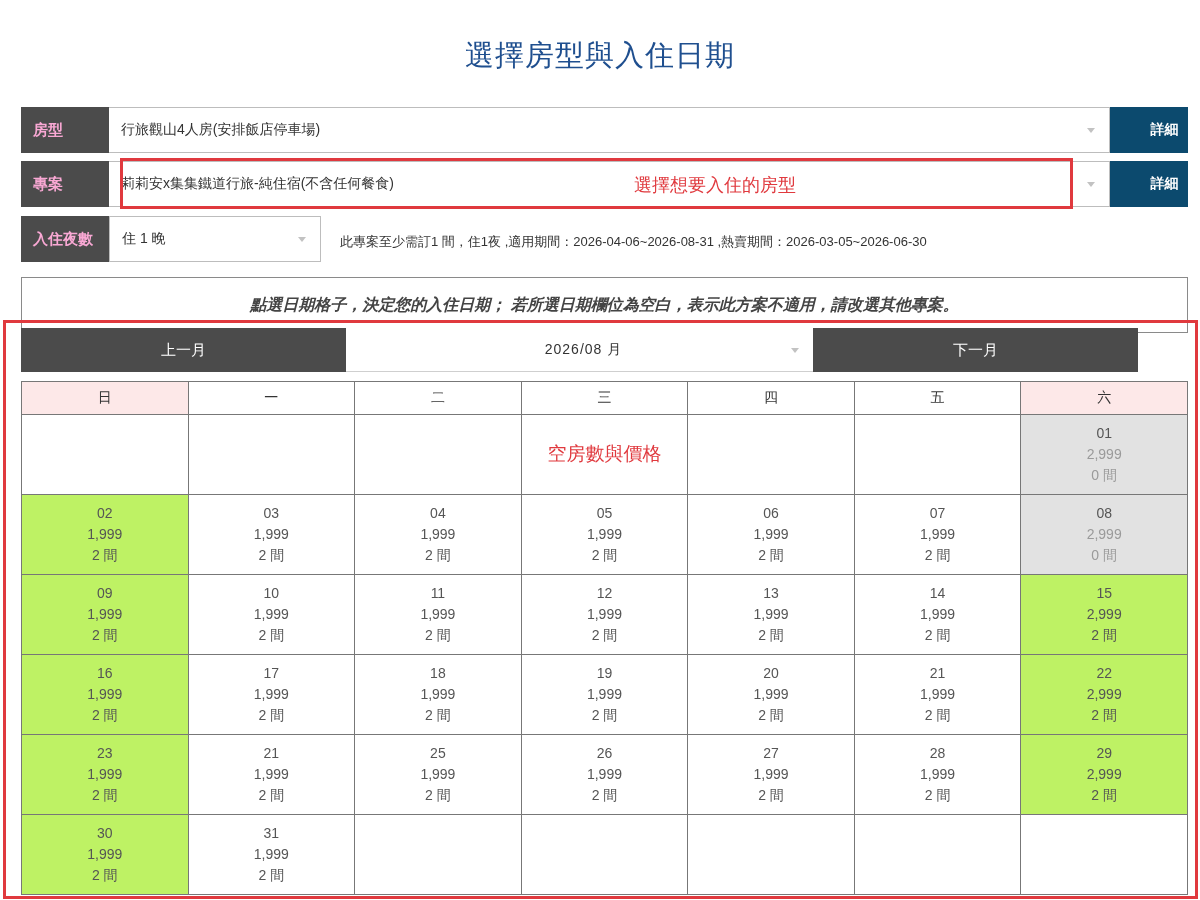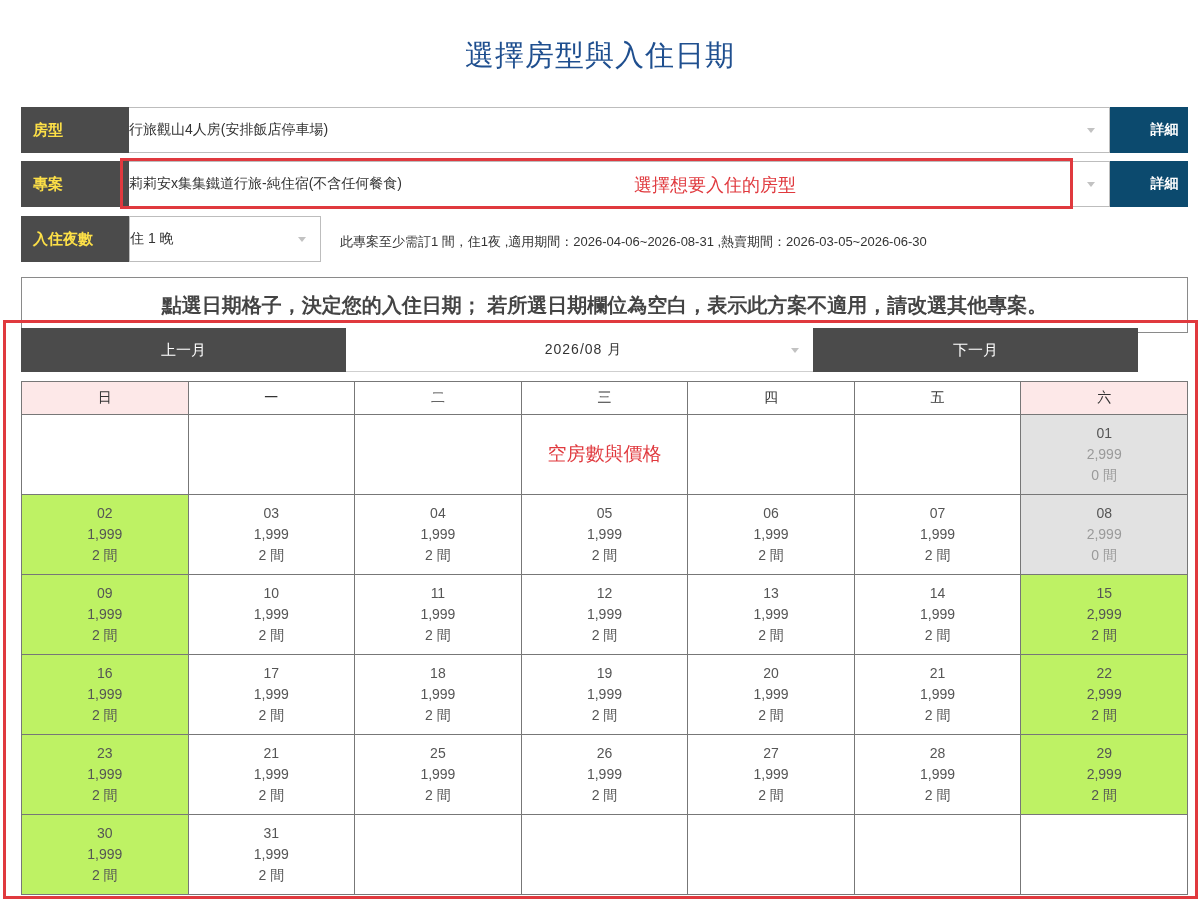--- a/index.html
+++ b/index.html
@@ -6,26 +6,26 @@
   html, body { width: 1200px; height: 900px; background: #ffffff; overflow: hidden; }
   body { font-family: "Liberation Sans", "DejaVu Sans", sans-serif; color: #333; position: relative; }
 
   .page-title {
     position: absolute; left: 0; top: 36px; width: 1200px; text-align: center;
     font-size: 29px; color: #1f4f8f; letter-spacing: 1px;
   }
 
   .form-row { position: absolute; left: 21px; height: 46px; display: flex; }
   .row-label {
-    width: 108px; height: 100%; background: #4b4b4b; color: #fde047;
+    width: 88px; height: 100%; background: #4b4b4b; color: #f9a8d4;
     font-size: 15px; font-weight: bold; display: flex; align-items: center; padding-left: 12px; text-align: center;
   }
   .row-select {
     flex: 1; height: 100%; border: 1px solid #bdbdbd; border-left: none; background: #fff;
-    display: flex; align-items: center; font-size: 14px; color: #333;
+    display: flex; align-items: center; padding-left: 12px; font-size: 14px; color: #333;
     position: relative;
   }
   .caret {
     position: absolute; right: 14px; top: 50%; margin-top: -2px;
     width: 0; height: 0; border-left: 4px solid transparent; border-right: 4px solid transparent;
     border-top: 5px solid #c2c2c2;
   }
   .detail-btn {
     width: 78px; height: 100%; background: #0c4a6e; color: #fff; font-size: 14px; font-weight: bold;
     display: flex; align-items: center; justify-content: center; cursor: pointer; padding-left: 31px;
@@ -44,21 +44,21 @@
     position: absolute; left: 634px; top: 173px; font-size: 18px; color: #e0393e;
   }
 
   .plan-info {
     position: absolute; left: 340px; top: 233px; font-size: 13px; color: #333;
   }
 
   .notice {
     position: absolute; left: 21px; top: 277px; width: 1167px; height: 56px;
     border: 1px solid #8a8a8a; display: flex; align-items: center; justify-content: center;
-    font-size: 20px; font-weight: bold; color: #444;
+    font-size: 16px; font-weight: bold; color: #444; font-style: italic;
   }
 
   .calendar-highlight {
     position: absolute; left: 3px; top: 320px; width: 1195px; height: 579px;
     border: 3px solid #e0393e; pointer-events: none;
   }
 
   .month-nav { position: absolute; left: 21px; top: 328px; width: 1167px; height: 44px; display: flex; }
   .nav-btn {
     width: 325px; height: 100%; background: #4b4b4b; color: #fff; font-size: 15px;

